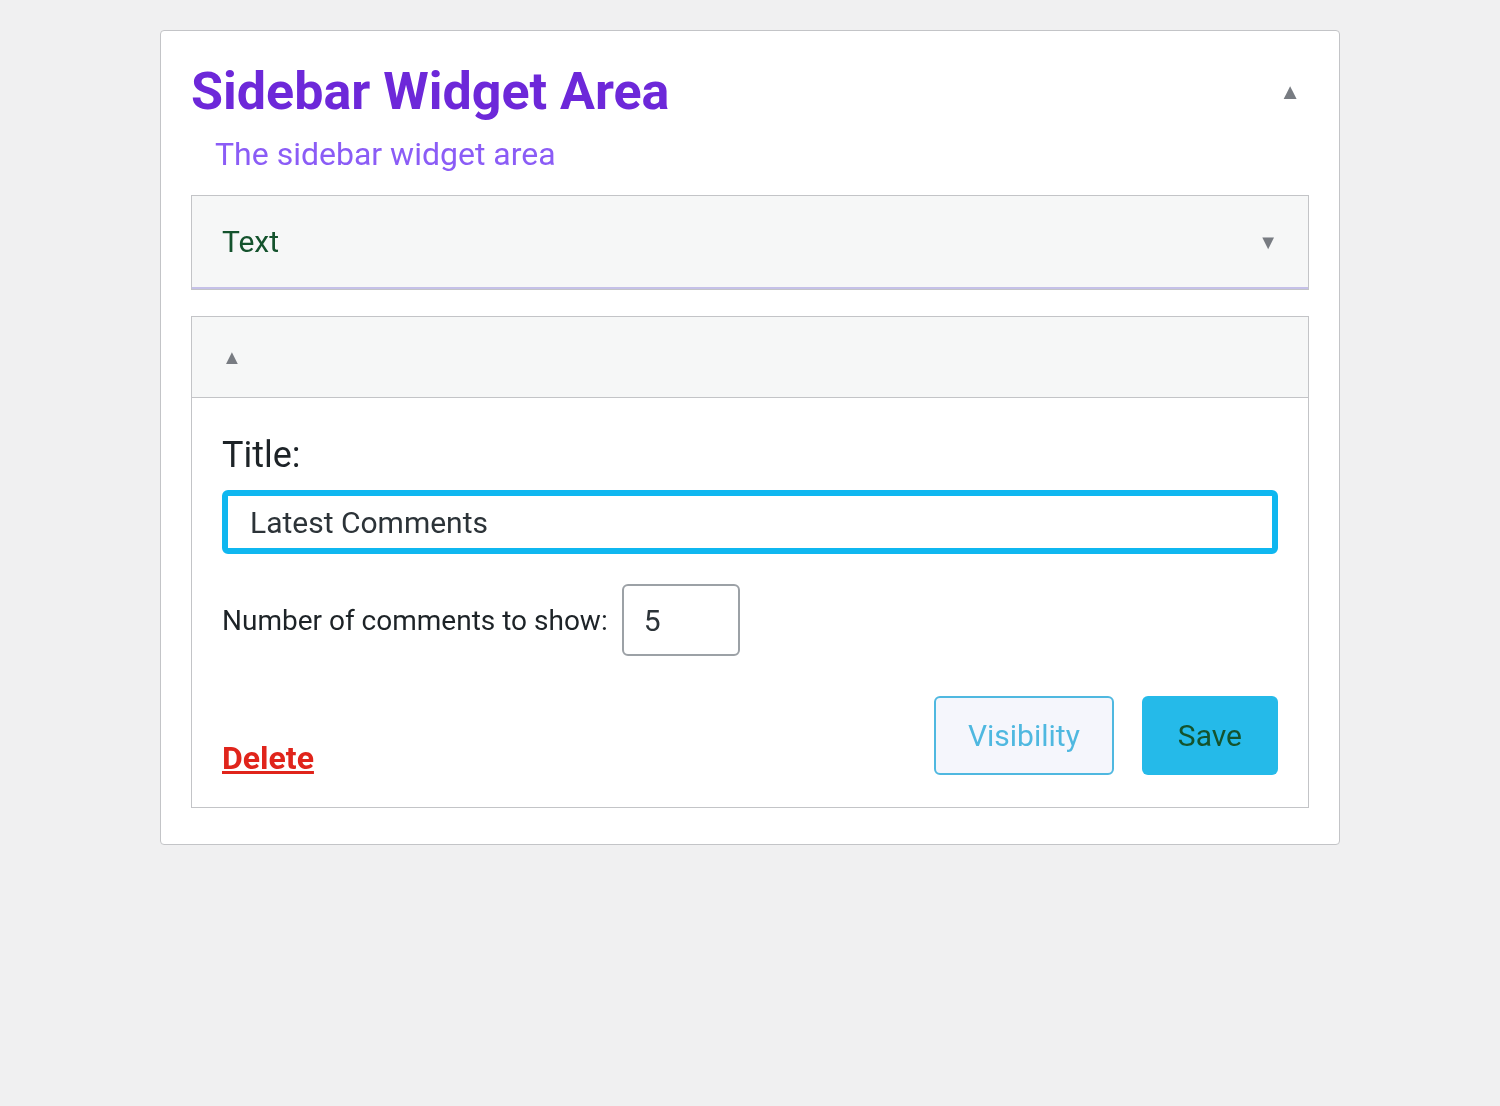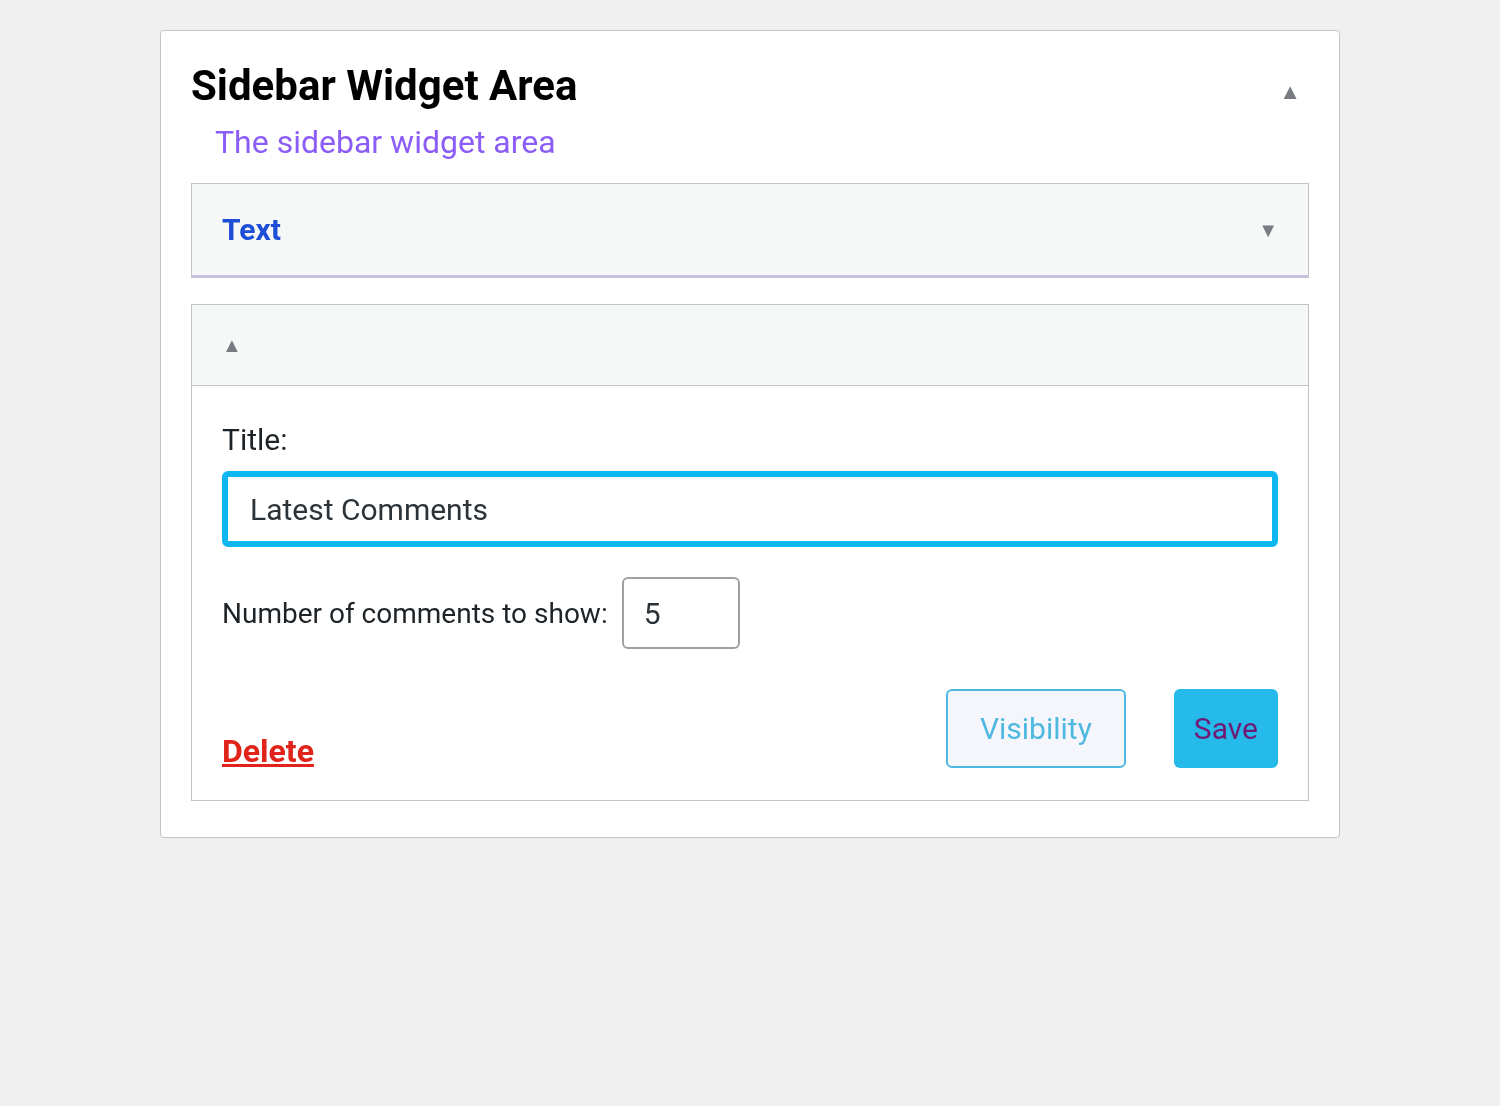--- a/index.html
+++ b/index.html
@@ -23,23 +23,23 @@
     .panel-header {
       display: flex;
       align-items: flex-start;
       justify-content: space-between;
       margin-bottom: 22px;
     }
     .panel-header-text {
       flex: 1;
     }
     .panel-title {
-      font-size: 42px;
+      font-size: 52px;
       font-weight: 700;
-      color: #000000;
+      color: #6d28d9;
       line-height: 1.2;
       margin-bottom: 12px;
     }
     .panel-subtitle {
       font-size: 32px;
       color: #8b5cf6;
       font-weight: 400;
       margin-left: 24px;
     }
     .panel-caret {
@@ -64,53 +64,53 @@
       align-items: center;
       justify-content: space-between;
       cursor: pointer;
       border-bottom: 1px solid #c3c4c7;
     }
     .widget.collapsed .widget-header {
       border-bottom: 2px solid #c5c1e8;
     }
     .widget-label {
       font-size: 30px;
-      font-weight: 700;
-      color: #1d4ed8;
+      font-weight: 400;
+      color: #14532d;
     }
     .widget-caret {
       color: #787c82;
       font-size: 20px;
     }
     .widget-body {
       padding: 36px 30px 30px 30px;
       background: #fff;
     }
     .form-row {
       margin-bottom: 30px;
     }
     .form-label {
       display: block;
-      font-size: 30px;
+      font-size: 36px;
       color: #1d2327;
       margin-bottom: 14px;
     }
     .form-row-inline {
       display: flex;
       align-items: center;
       gap: 14px;
       margin-bottom: 38px;
     }
     .form-label-inline {
       font-size: 28px;
       color: #1d2327;
     }
     .text-input {
       width: 100%;
-      height: 76px;
+      height: 64px;
       font-size: 30px;
       padding: 0 22px;
       border: 6px solid #0fb7f0;
       border-radius: 6px;
       color: #2c3338;
       background: #fff;
       outline: none;
       font-family: inherit;
     }
     .number-input {
@@ -154,24 +154,23 @@
       font-family: inherit;
       font-weight: 400;
     }
     .btn-visibility {
       background: #f5f6fc;
       color: #4fb8e0;
       border: 2px solid #4fb8e0;
     }
     .btn-save {
       background: #25bae9;
-      color: #701a75;
+      color: #14532d;
       border: none;
-      padding: 22px 20px;
-      margin-left: 20px;
+      padding: 22px 36px;
     }
   </style>
 </head>
 <body>
 
 <div class="panel">
   <div class="panel-header">
     <div class="panel-header-text">
       <h2 class="panel-title">Sidebar Widget Area</h2>
       <div class="panel-subtitle">The sidebar widget area</div>

